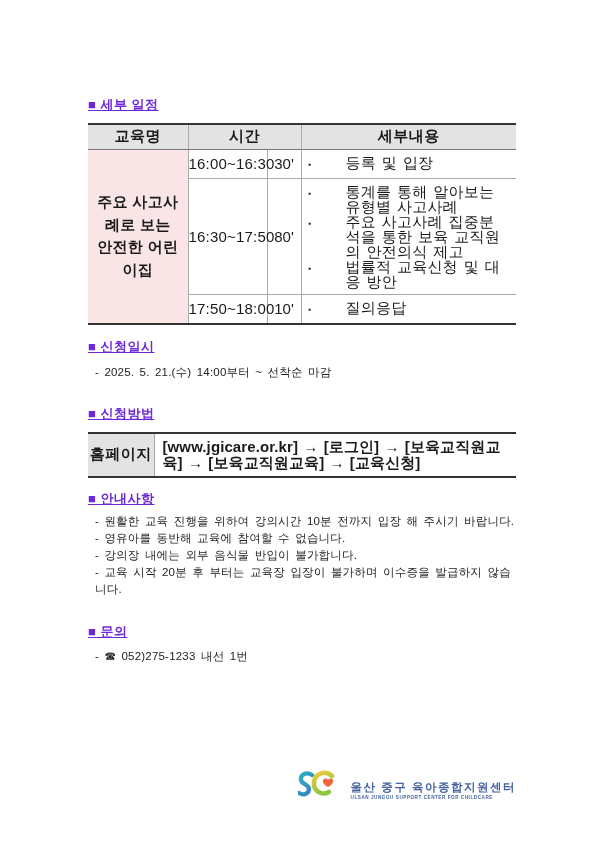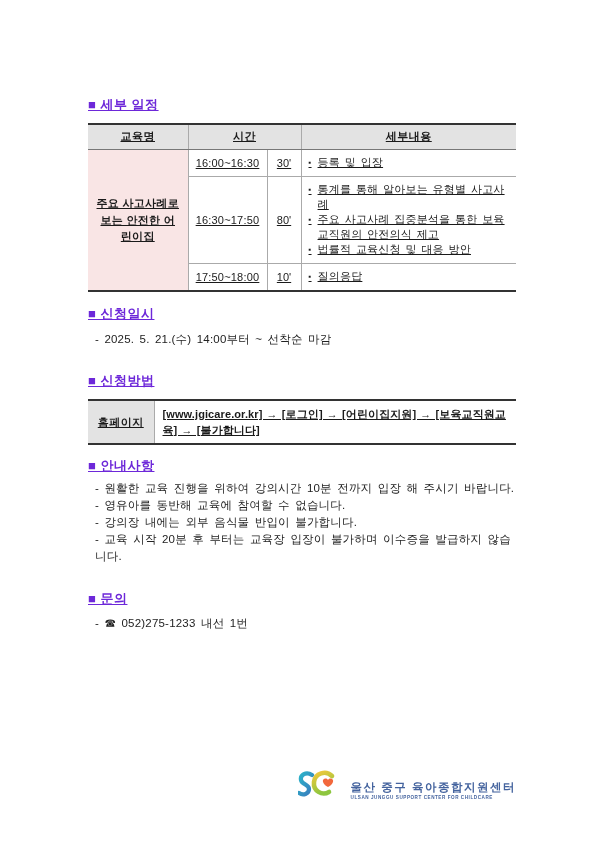--- a/index.html
+++ b/index.html
@@ -30,21 +30,21 @@
   
   table {
     width: 100%;
     border-collapse: collapse;
     border-top: 2px solid #333;
     border-bottom: 2px solid #333;
     border-left: hidden;
     border-right: hidden;
     table-layout: fixed;
   }
-  th, td { border: 1px solid #aaa; font-size: 11px; text-decoration: underline; }
+  th, td { border: 1px solid #aaa; font-size: 15px; }
   th {
     background: var(--header-bg, #e3e3e3);
     font-weight: bold;
     height: 25px;
     border-bottom: 1px solid #777;
     letter-spacing: 0.5px;
   }
   td.course {
     background: var(--course-bg, #f9e5e5);
     font-weight: bold;
@@ -53,21 +53,21 @@
     line-height: 1.5;
     padding: 2px 8px;
     letter-spacing: 0.3px;
   }
   td.time { text-align: center; vertical-align: middle; letter-spacing: 0.2px; }
   td.dur  { text-align: center; vertical-align: middle; }
   td.items { vertical-align: middle; padding: 5px 7px; }
   tr.r1 td { height: 26px; margin-left: 20px; }
   tr.r2 td.items { height: 67px; }
   tr.r3 td { height: 28px; }
-  .bullet { display: flex; line-height: 15px; letter-spacing: 0.2px; word-spacing: 1.5px; }
+  .bullet { display: flex; line-height: 15px; letter-spacing: 0.2px; word-spacing: 1.5px; gap: 28px; }
   .bullet .bm { flex: 0 0 auto; margin-right: 6px; }
   .bullet .bm::before { content: "▪"; font-size: 8px; position: relative; top: -1px; }
 
   
   .line {
     font-size: 11.5px;
     padding-left: 7px;
     line-height: 17px;
     letter-spacing: 0.2px;
     word-spacing: 2px;
@@ -186,21 +186,21 @@
 
     <div class="sec-title sec-apply-method">■ 신청방법</div>
     <table class="method-table">
       <colgroup>
           <col style="width:66px">
           <col style="width:362px">
         </colgroup>
       <tbody>
       <tr>
         <td class="m-label">홈페이지</td>
-        <td class="m-path">[www.jgicare.or.kr] → [로그인] → [어린이집지원] → [보육교직원교육] → [불가합니다]</td>
+        <td class="m-path">[www.jgicare.or.kr] → [로그인] → [보육교직원교육] → [보육교직원교육] → [교육신청]</td>
       </tr>
       </tbody>
     </table>
 
     <div class="sec-title sec-notice">■ 안내사항</div>
     <div class="line">- 원활한 교육 진행을 위하여 강의시간 10분 전까지 입장 해 주시기 바랍니다.</div>
     <div class="line">- 영유아를 동반해 교육에 참여할 수 없습니다.</div>
     <div class="line">- 강의장 내에는 외부 음식물 반입이 불가합니다.</div>
     <div class="line">- 교육 시작 20분 후 부터는 교육장 입장이 불가하며 이수증을 발급하지 않습니다.</div>
 

